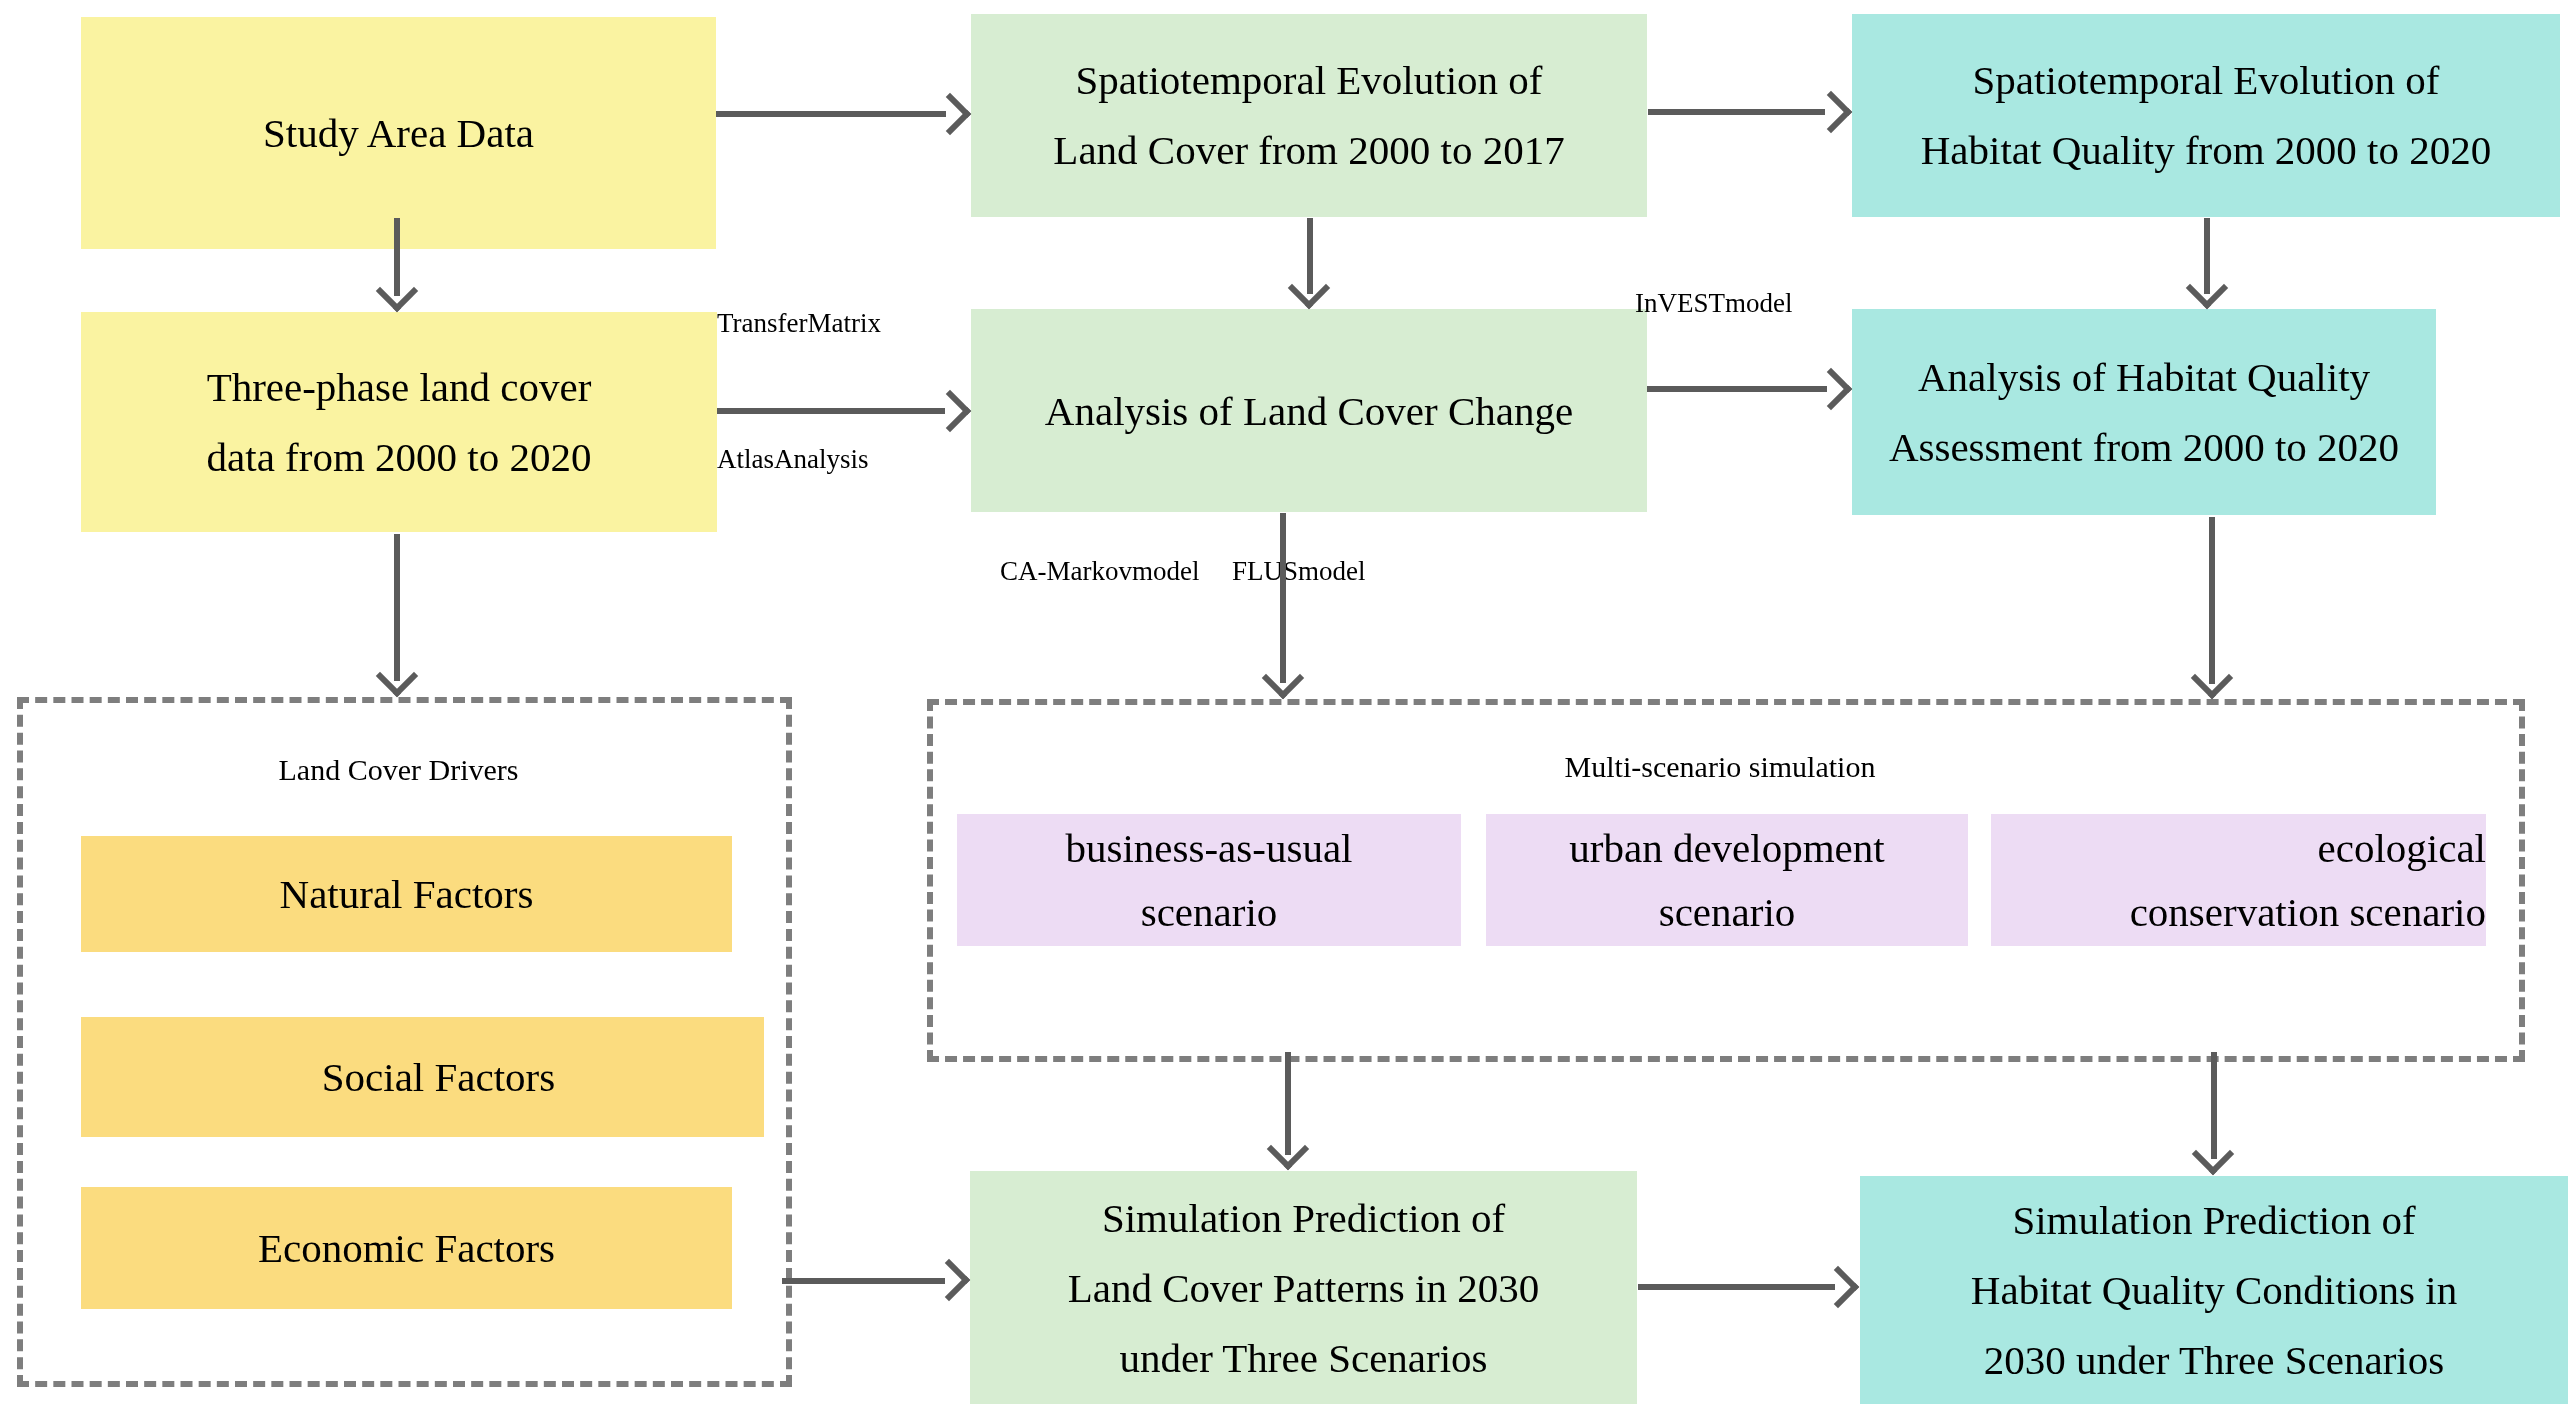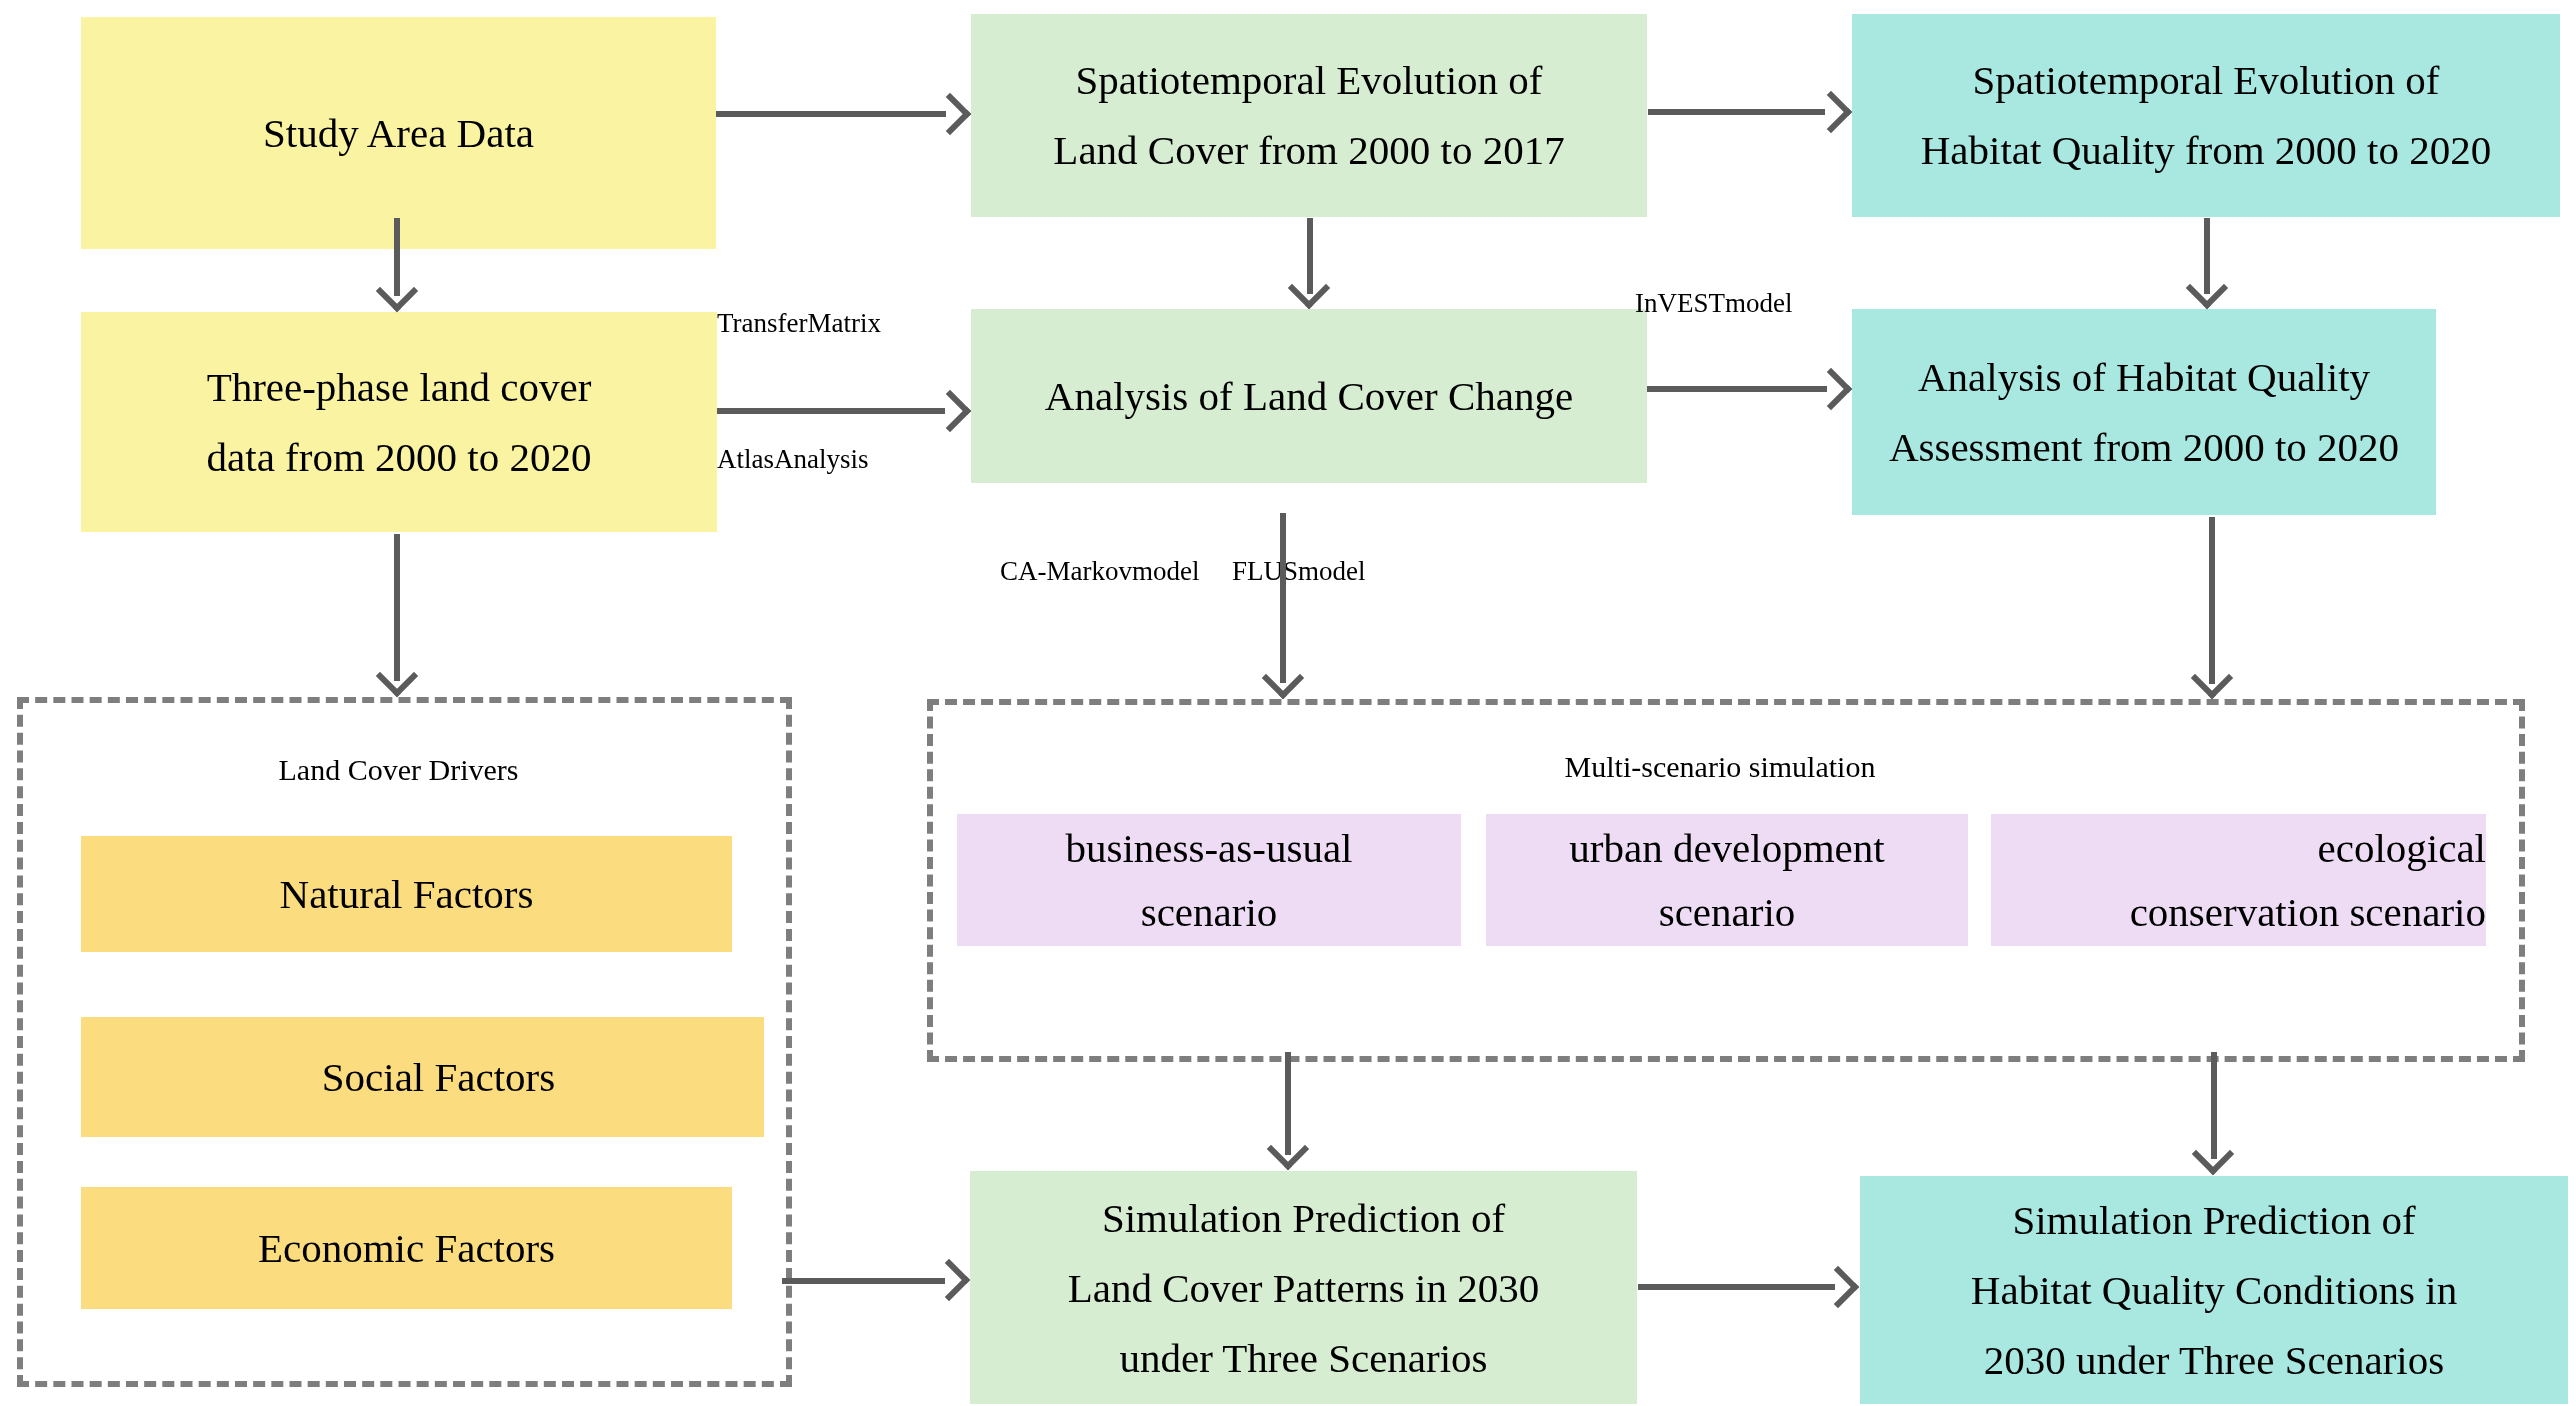--- a/index.html
+++ b/index.html
@@ -49,21 +49,21 @@
   </div>
   <div class="box cyan" style="left:1852px;top:13.5px;width:708px;height:203px;">
     <div class="line">Spatiotemporal Evolution of</div>
     <div class="line">Habitat Quality from 2000 to 2020</div>
   </div>
 
   <div class="box yellow" style="left:81px;top:312px;width:636px;height:220px;">
     <div class="line">Three-phase land cover</div>
     <div class="line">data from 2000 to 2020</div>
   </div>
-  <div class="box green" style="left:971px;top:309px;width:676px;height:174px;">
+  <div class="box green" style="left:971px;top:309px;width:676px;height:203px;">
     <div class="line">Analysis of Land Cover Change</div>
   </div>
   <div class="box cyan" style="left:1852px;top:309px;width:584px;height:206px;">
     <div class="line">Analysis of Habitat Quality</div>
     <div class="line">Assessment from 2000 to 2020</div>
   </div>
 
   <div class="group" style="left:17px;top:697px;width:763px;height:678px;"></div>
   <div class="gtitle" style="left:17px;top:743px;width:763px;">Land Cover Drivers</div>
   <div class="box gold" style="left:81px;top:836px;width:651px;height:116px;">

